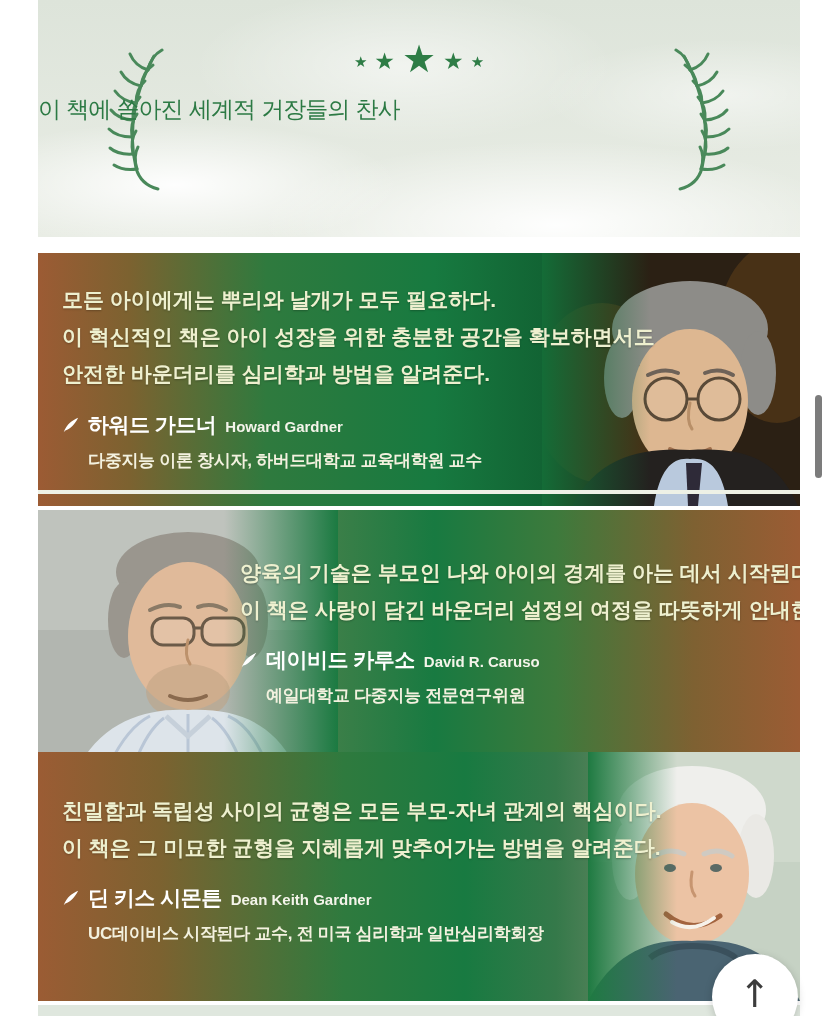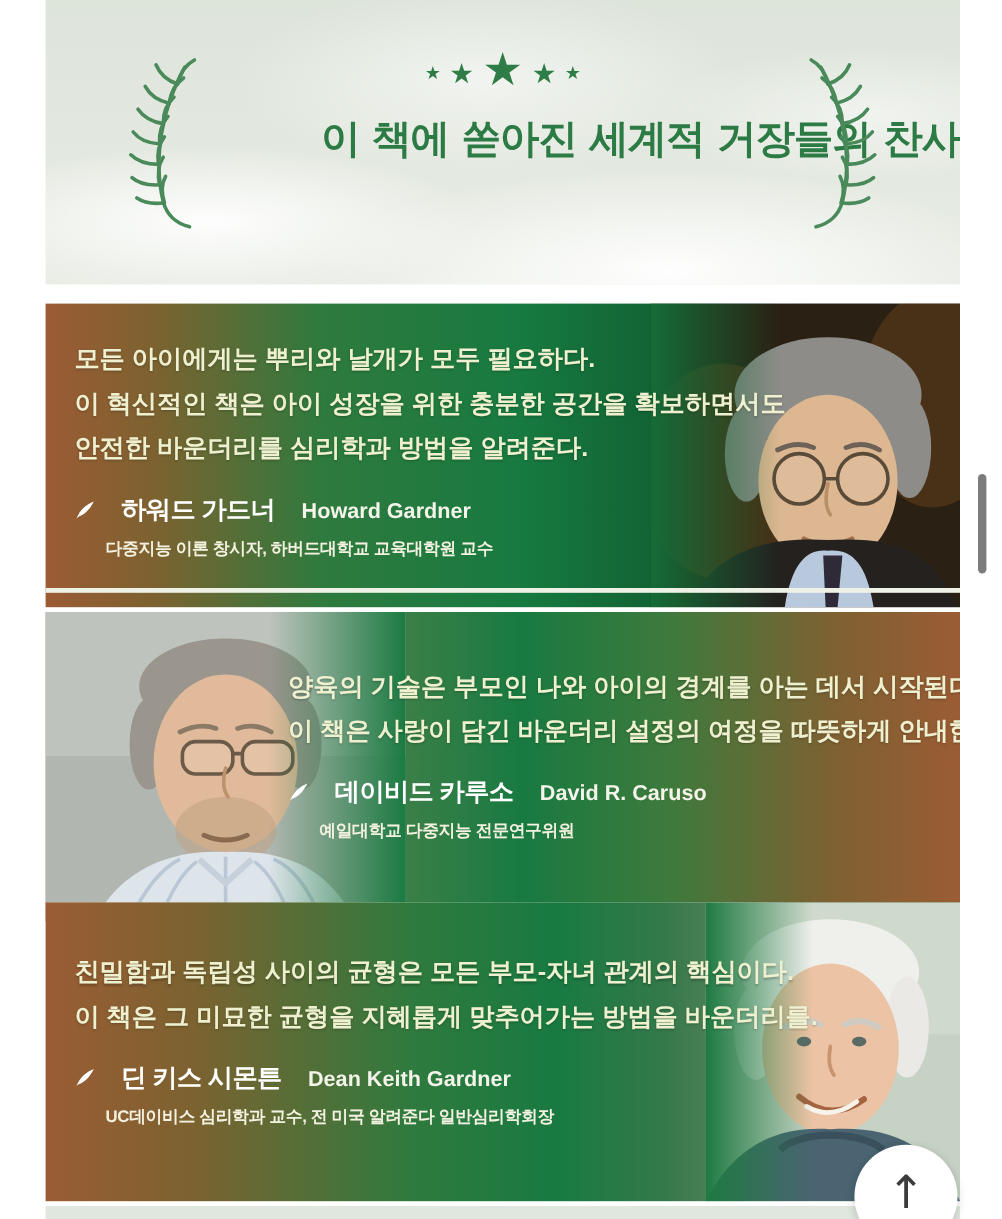--- a/index.html
+++ b/index.html
@@ -9,22 +9,22 @@
   
   .header{position:absolute;left:38px;top:0;width:762px;height:237px;overflow:hidden;
     background:
       radial-gradient(ellipse 320px 90px at 18% 78%, rgba(255,255,255,.95), rgba(255,255,255,0) 70%),
       radial-gradient(ellipse 420px 120px at 68% 95%, rgba(255,255,255,.95), rgba(255,255,255,0) 70%),
       radial-gradient(ellipse 300px 110px at 48% 28%, rgba(255,255,255,.55), rgba(255,255,255,0) 70%),
       radial-gradient(ellipse 260px 80px at 90% 40%, rgba(255,255,255,.5), rgba(255,255,255,0) 70%),
       linear-gradient(#dde4da,#e9ede5);}
   .stars{position:absolute;left:0;right:0;top:44px;display:flex;justify-content:center;align-items:center;gap:7px;color:#2e7d46;line-height:1;}
   .stars .s1{font-size:15px;} .stars .s2{font-size:23px;} .stars .s3{font-size:38px;margin-top:-4px;}
-  .header-title{position:absolute;left:0;right:0;top:94px;text-align:right;
-    font-family:"DejaVu Serif","Liberation Serif",serif;font-weight:700;font-size:33px;
+  .header-title{position:absolute;left:0;right:0;top:94px;text-align:left;
+    font-family:"DejaVu Serif","Liberation Serif",serif;font-weight:400;font-size:23px;
     color:#2c7a44;letter-spacing:-1px;}
   .branch{position:absolute;top:48px;width:86px;height:150px;}
   .branch.left{left:48px;}
   .branch.right{right:48px;transform:scaleX(-1);}
   .branch svg{width:100%;height:100%;}
   .branch path{stroke:#49895a;stroke-width:3;fill:none;stroke-linecap:round;}
 
   
   .card{position:absolute;left:38px;width:762px;overflow:hidden;margin-top:16px;}
   .card1{top:237px;height:253px;
@@ -48,28 +48,28 @@
   .card2 .fade{background:linear-gradient(to left,#1b7a41 0%,rgba(27,122,65,0) 38%);}
   .card3 .photo{width:212px;}
   .card3 .fade{background:linear-gradient(to right,#1e7a41 0%,rgba(30,122,65,0) 42%);}
 
   .quote{position:absolute;color:#eef0cf;font-weight:700;font-size:21px;line-height:37px;
     text-shadow:0 1px 2px rgba(0,0,0,.25);white-space:nowrap;}
   .card1 .quote{left:24px;top:28px;}
   .card2 .quote{left:202px;top:44px;}
   .card3 .quote{left:24px;top:40px;}
 
-  .author{position:absolute;display:flex;align-items:baseline;gap:22px;}
+  .author{position:absolute;display:flex;align-items:baseline;gap:9px;}
   .card1 .author{left:24px;top:158px;}
   .card2 .author{left:202px;top:136px;}
   .card3 .author{left:24px;top:132px;}
   .quill{width:17px;height:17px;align-self:center;flex:0 0 auto;}
   .name-ko{color:#ffffff;font-weight:700;font-size:21px;letter-spacing:-0.5px;}
-  .name-en{color:#f4f4ea;font-weight:700;font-size:18px;}
-  .affil{position:absolute;color:#f3f1df;font-size:14px;font-weight:700;letter-spacing:-0.3px;}
+  .name-en{color:#f4f4ea;font-weight:700;font-size:15px;}
+  .affil{position:absolute;color:#f3f1df;font-size:17px;font-weight:700;letter-spacing:-0.3px;}
   .card1 .affil{left:50px;top:196px;}
   .card2 .affil{left:228px;top:174px;}
   .card3 .affil{left:50px;top:170px;}
 
   
   .scrollbar-thumb{position:absolute;right:13px;top:395px;width:7px;height:83px;background:#7c7c7c;border-radius:4px;}
   .scroll-top{position:absolute;left:712px;top:954px;width:86px;height:86px;border-radius:50%;
     background:#ffffff;box-shadow:0 2px 8px rgba(0,0,0,.18);display:flex;align-items:flex-end;justify-content:center;
     border:none;cursor:pointer;}
   .scroll-top span{font-size:38px;color:#3c3c3c;line-height:1;margin-bottom:26px;font-family:"DejaVu Sans",sans-serif;}
@@ -229,30 +229,30 @@
         <path d="M104 120 q-3 16 3 24" stroke="#c79570" stroke-width="3" fill="none" stroke-linecap="round"></path>
         <path d="M78 162 q26 22 54 2" stroke="#a3643f" stroke-width="5" fill="none" stroke-linecap="round"></path>
         <path d="M84 170 q20 12 42 -4" stroke="#f7f2ea" stroke-width="4" fill="none" stroke-linecap="round"></path>
         <path d="M0 249 C25 202 60 186 104 189 C152 186 188 200 212 249 Z" fill="#4a6472"></path>
         <path d="M62 206 C80 190 128 190 148 206" fill="none" stroke="#3a505c" stroke-width="6"></path>
       </svg>
       <div class="fade"></div>
     </div>
     <div class="quote">
       <div>친밀함과 독립성 사이의 균형은 모든 부모-자녀 관계의 핵심이다.</div>
-      <div>이 책은 그 미묘한 균형을 지혜롭게 맞추어가는 방법을 바운더리를.</div>
+      <div>이 책은 그 미묘한 균형을 지혜롭게 맞추어가는 방법을 알려준다.</div>
     </div>
     <div class="author">
       <svg class="quill" viewBox="0 0 20 20" aria-hidden="true">
         <path d="M2 18 C6 8 12 4 19 1 C15 9 10 14 4 16 Z" fill="#ffffff"></path>
       </svg>
       <span class="name-ko">딘 키스 시몬튼</span>
       <span class="name-en">Dean Keith Gardner</span>
     </div>
-    <div class="affil">UC데이비스 심리학과 교수, 전 미국 알려준다 일반심리학회장</div>
+    <div class="affil">UC데이비스 시작된다 교수, 전 미국 심리학과 일반심리학회장</div>
   </div>
 
   <div class="bottom-strip"></div>
 
   <div class="scrollbar-thumb"></div>
   <button class="scroll-top">
     <span>↑</span>
   </button>
 
 </div>

